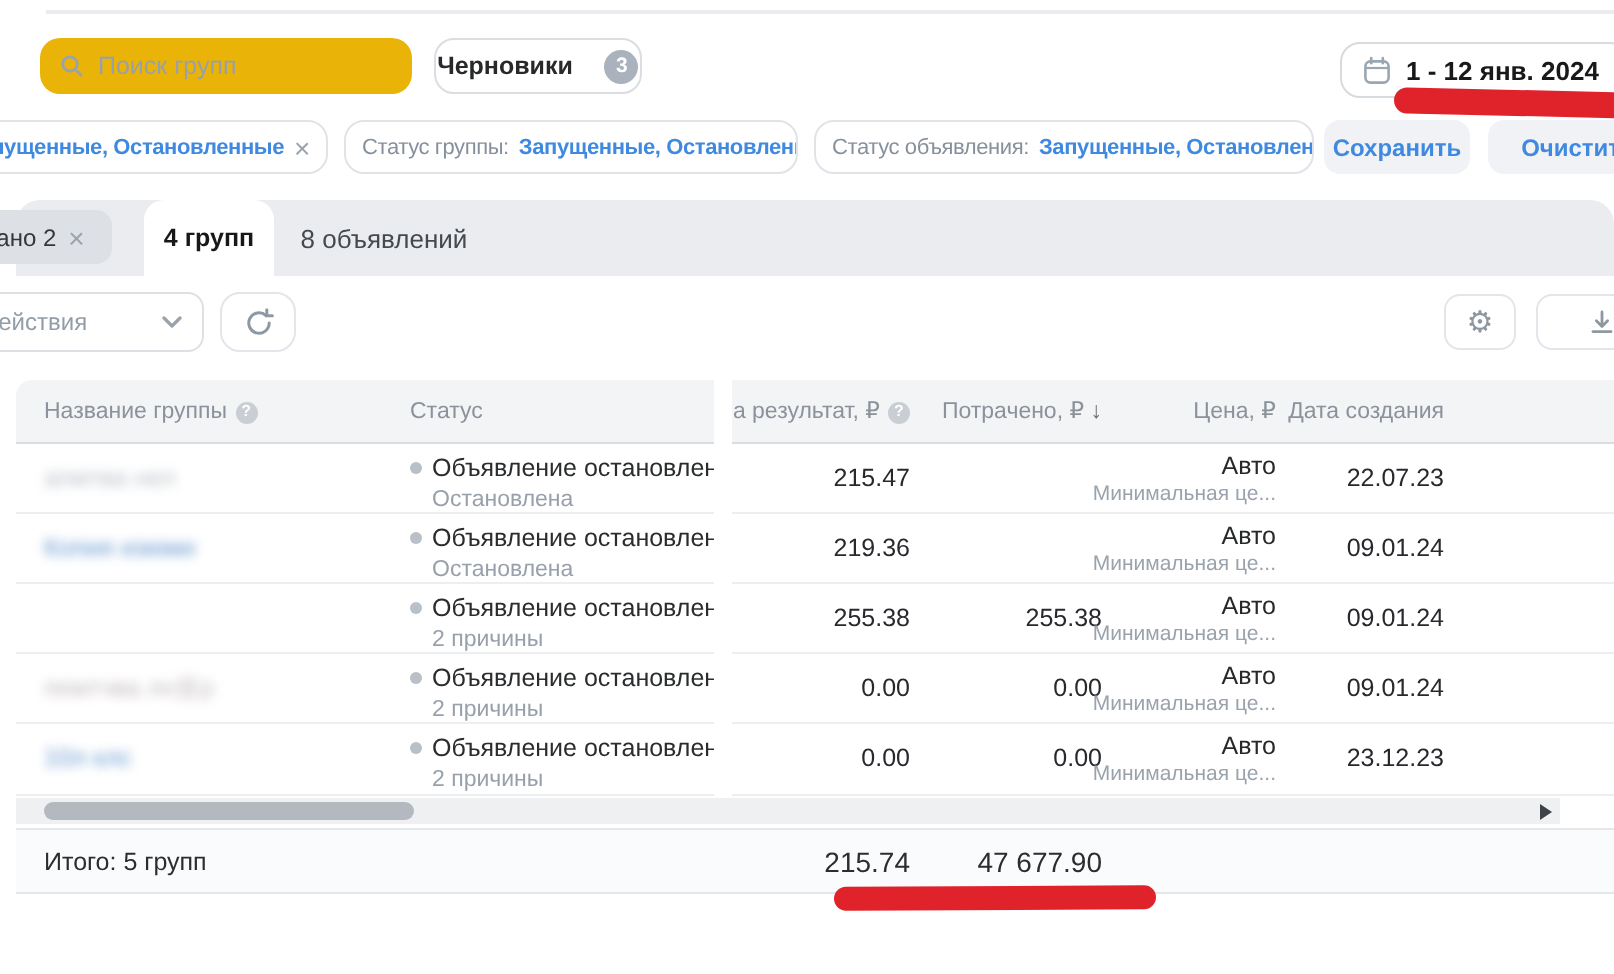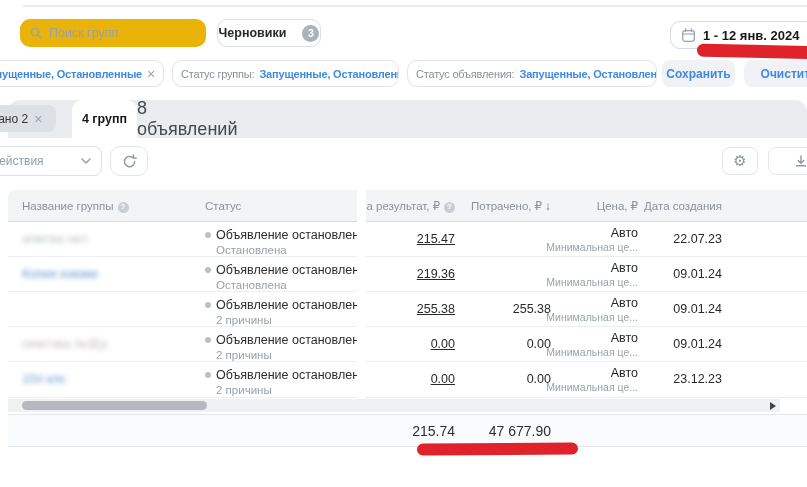--- a/index.html
+++ b/index.html
@@ -26,21 +26,21 @@
   .chip2 { left:172px; width:227px; }
   .chip3 { left:407px; width:250px; }
   .btn-flat { position:absolute; top:60px; height:27px; background:#f0f2f5; border:none; border-radius:8px; font-size:12px; font-weight:bold; color:#3f8ae0; display:flex; align-items:center; justify-content:center; cursor:pointer; white-space:nowrap; }
   .btn-save { left:662px; width:73px; }
   .btn-clear { left:744px; width:90px; }
 
   
   .tabstrip { position:absolute; left:8px; top:100px; width:799px; height:38px; background:#eaecef; border-radius:12px 12px 0 0; }
   .selchip { position:absolute; left:-42px; top:105px; width:98px; height:27px; background:#dde0e4; border-radius:8px; display:flex; align-items:center; gap:6px; padding:0 10px; font-size:12px; color:#33383d; white-space:nowrap; overflow:hidden; cursor:pointer; }
   .tab-active { position:absolute; left:72px; top:100px; width:65px; height:38px; background:#fff; border-radius:10px 10px 0 0; display:flex; align-items:center; justify-content:center; font-size:12.5px; font-weight:bold; color:#17181a; cursor:pointer; }
-  .tab { position:absolute; left:137px; top:100px; width:110px; height:38px; display:flex; align-items:center; justify-content:center; font-size:18px; color:#454a51; cursor:pointer; }
+  .tab { position:absolute; left:137px; top:100px; width:110px; height:38px; display:flex; align-items:center; justify-content:center; font-size:13px; color:#454a51; cursor:pointer; }
 
   
   .actions { position:absolute; left:-22px; top:146px; width:124px; height:30px; background:#fff; border:1px solid #dde0e4; border-radius:8px; display:flex; align-items:center; padding:0 10px 0 12px; font-size:12px; color:#939da7; cursor:pointer; }
   .actions .sp { flex:1; }
   .iconbtn { position:absolute; background:#fff; border:1px solid #e2e5e9; border-radius:10px; display:flex; align-items:center; justify-content:center; cursor:pointer; color:#8d97a1; }
   .btn-refresh { left:110px; top:146px; width:38px; height:30px; }
   .btn-gear { left:722px; top:147px; width:36px; height:28px; border-radius:8px; font-size:15px; }
   .btn-export { left:768px; top:147px; width:52px; height:28px; border-radius:8px; }
 
   
@@ -57,21 +57,21 @@
   .stat { position:absolute; left:197px; top:3px; }
   .bullet { display:inline-block; width:6px; height:6px; border-radius:50%; background:#b9c0c8; margin-right:5px; vertical-align:1px; }
   .st1 { font-size:12.5px; color:#2a2c2e; white-space:nowrap; }
   .st2 { display:block; margin-left:11px; margin-top:1px; font-size:11.5px; color:#98a1ab; }
   .rsec { position:absolute; left:366px; top:190px; width:441px; height:208px; overflow:hidden; z-index:4; }
   .rhead { position:absolute; top:0; height:32px; line-height:32px; font-size:11.5px; color:#8b929b; white-space:nowrap; }
   .rh-cpr { right:352px; } .rh-spent { right:256px; } .rh-price { right:169px; } .rh-created { right:85px; }
   .sortarrow { color:#687078; }
   .rrow { position:absolute; left:0; width:441px; height:35px; }
   .num { position:absolute; top:0; line-height:35px; font-size:12.5px; color:#27292c; white-space:nowrap; }
-  .c-cpr { right:352px;text-decoration:underline; } .c-spent { right:256px; } .c-created { right:85px; }
+  .c-cpr { right:352px; } .c-spent { right:256px; } .c-created { right:85px; }
   .pricecell { position:absolute; right:169px; top:4px; text-align:right; }
   .pmain { display:block; font-size:12.5px; color:#26282a; line-height:15px; }
   .psub { display:block; font-size:10.5px; color:#9aa3ac; line-height:12px; white-space:nowrap; }
   .gutter { position:absolute; left:357px; top:190px; width:9px; height:208px; background:#fff; z-index:6; }
 
   
   .hscroll-track { position:absolute; left:8px; top:399px; width:772px; height:13px; background:#eef0f2; z-index:2; }
   .hscroll-thumb { position:absolute; left:14px; top:2px; width:185px; height:9px; background:#b4b9bf; border-radius:5px; cursor:pointer; }
   .hscroll-arrow { position:absolute; right:4px; top:3px; width:0; height:0; border-top:4px solid transparent; border-bottom:4px solid transparent; border-left:6px solid #3f4347; cursor:pointer; }
 
@@ -247,19 +247,20 @@
   </div>
 
   <div class="gutter"></div>
 
   <div class="hscroll-track">
     <div class="hscroll-thumb"></div>
     <div class="hscroll-arrow"></div>
   </div>
 
   <div class="tfoot">
+    <span class="flabel">Итого: 5 групп</span>
     <span class="fnum f-cpr">215.74</span>
     <span class="fnum f-spent">47 677.90</span>
   </div>
 
   <div class="marker marker-date"></div>
   <div class="marker marker-totals"></div>
 </div>
 
 </body></html>

